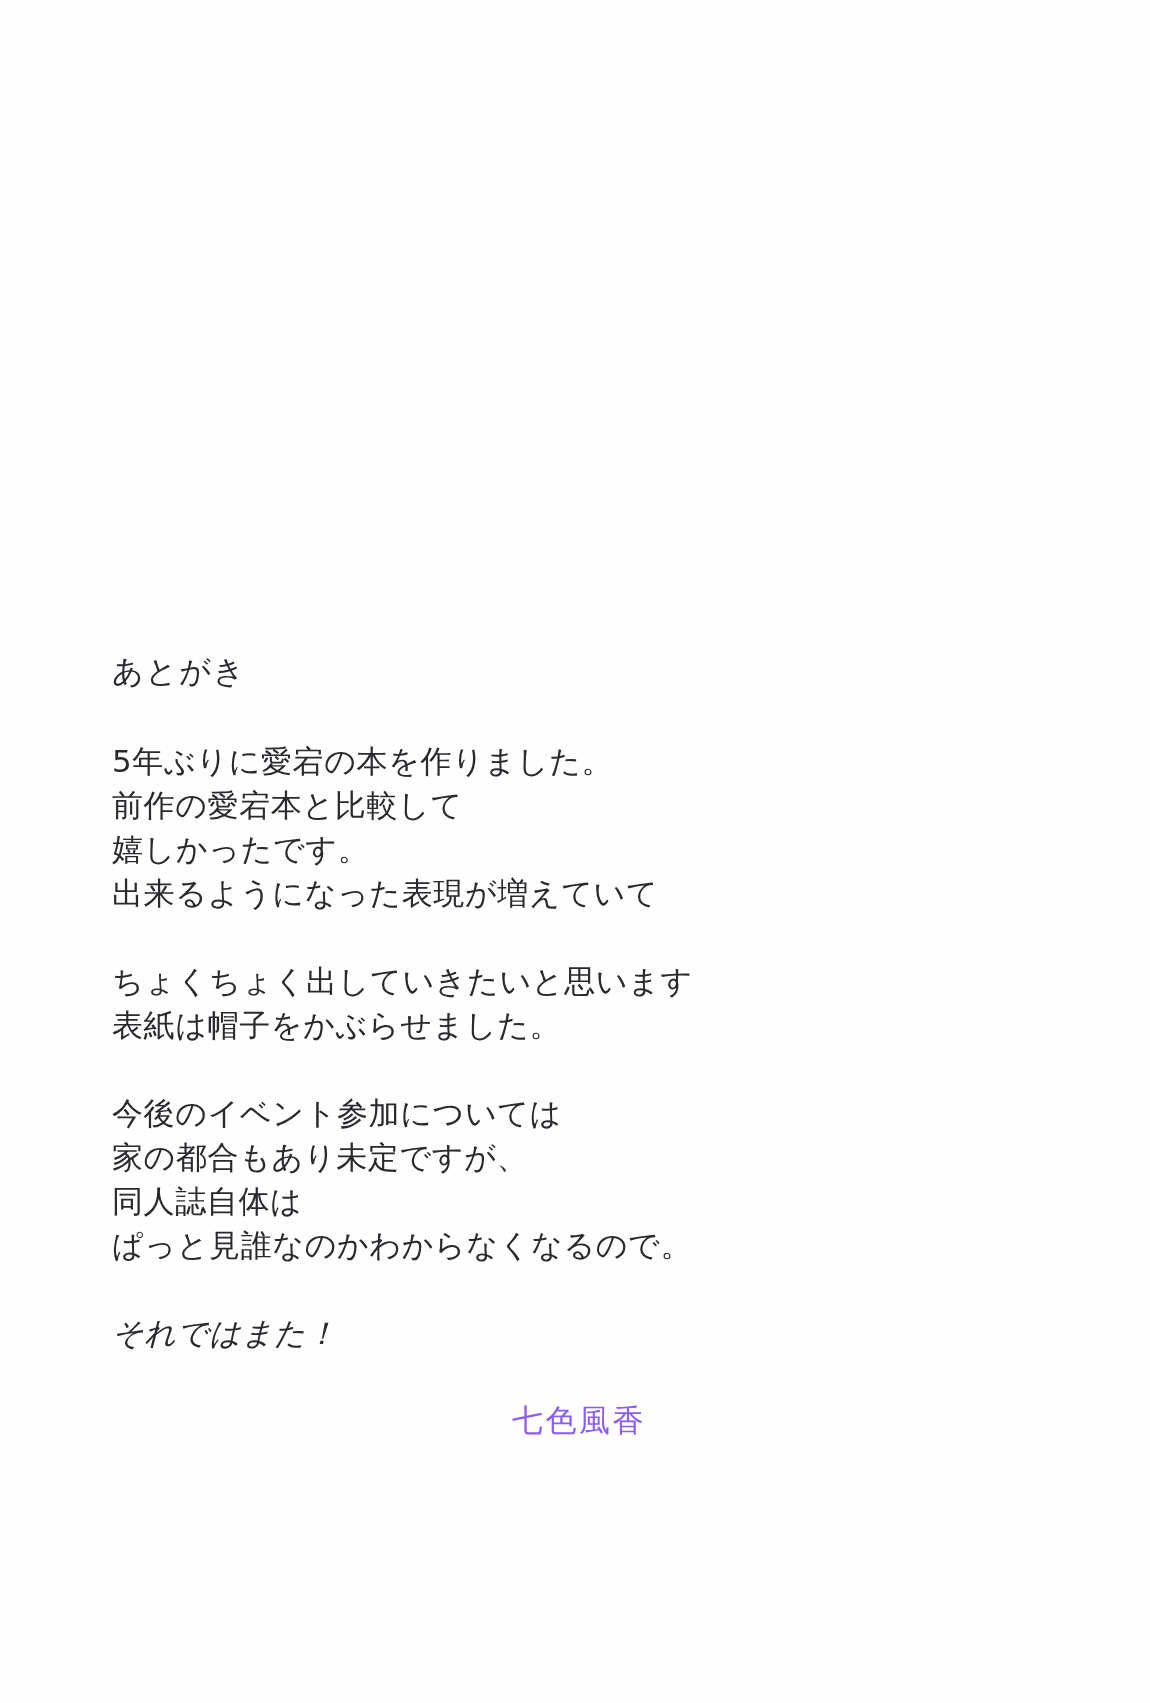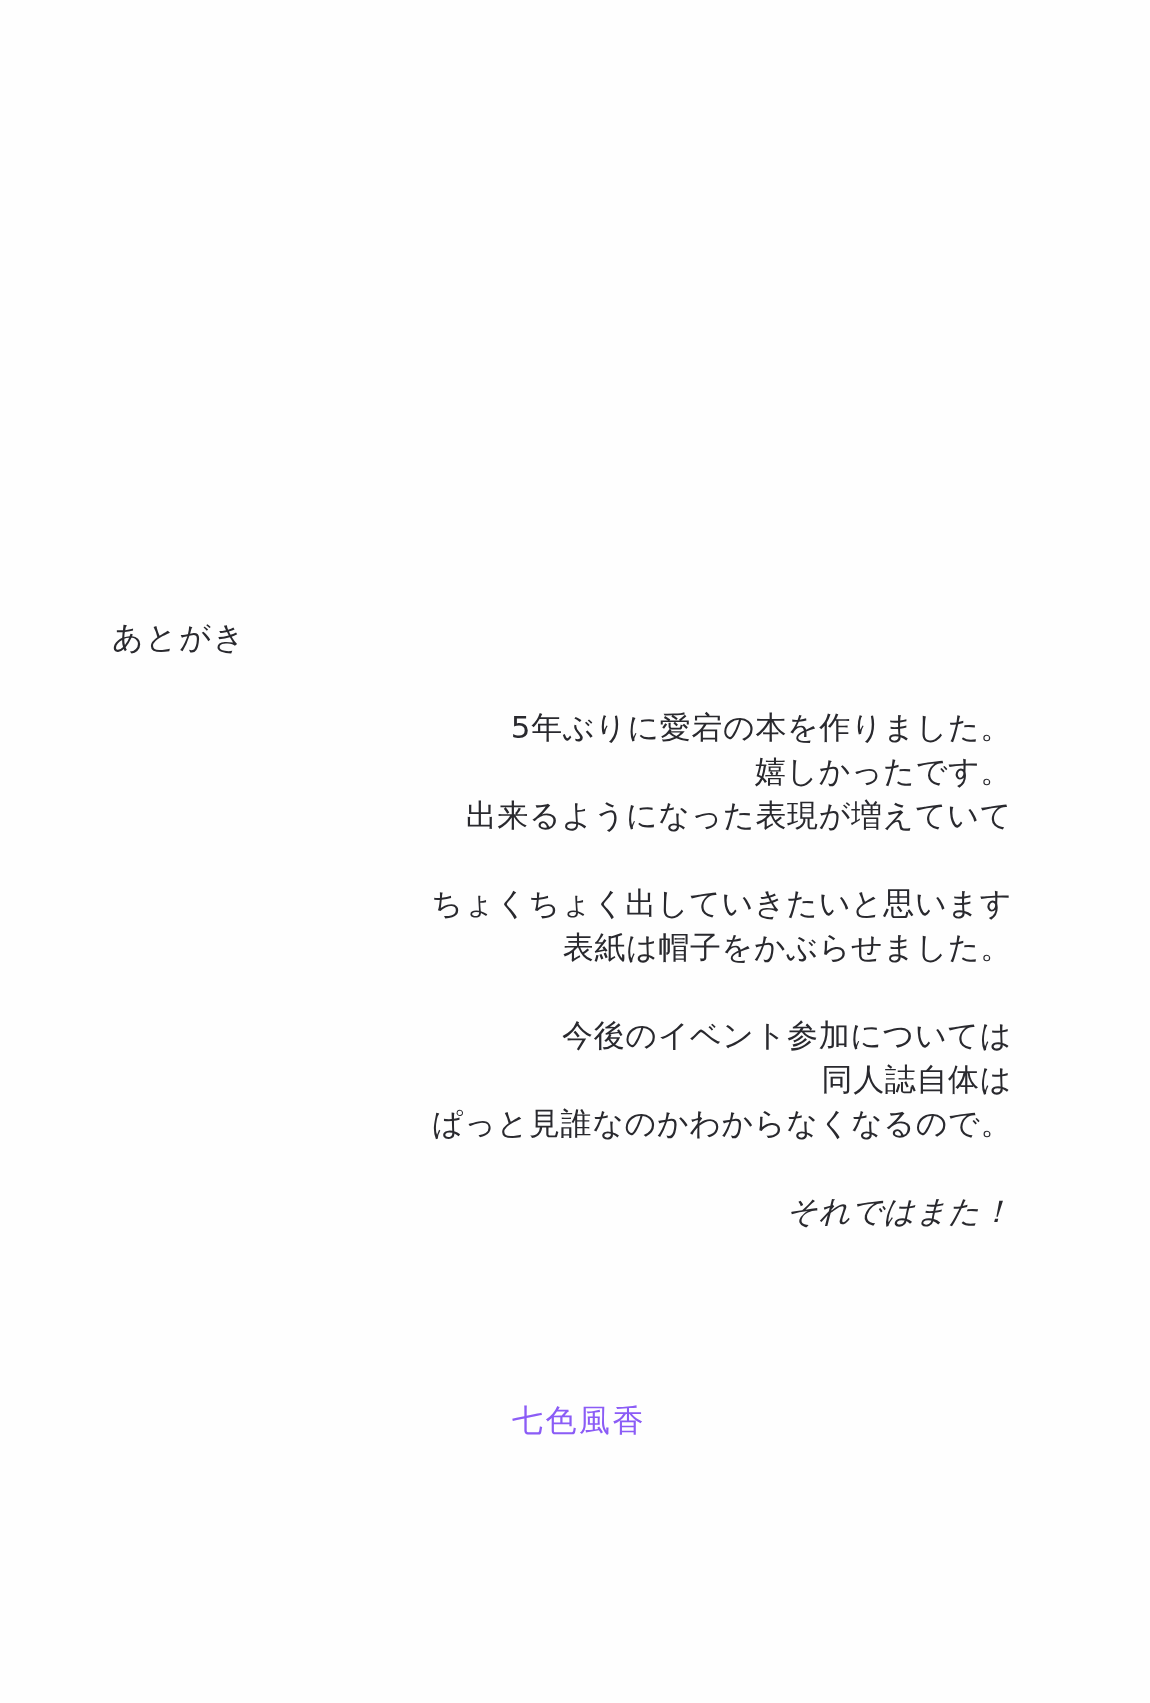--- a/index.html
+++ b/index.html
@@ -17,34 +17,33 @@
     color: #2b2b2b;
   }
   .page {
     position: absolute;
     inset: 0;
     background: #fefefe;
   }
   .afterword {
     position: absolute;
     left: 112px;
-    top: 616px;
+    top: 650px;
     width: 900px;
   }
   .heading {
     font-size: 31px;
     line-height: 1.4;
     letter-spacing: 0.06em;
     color: #29292e;
     margin: 0 0 46px 0;
     font-weight: 400;
   }
   .para {
     margin: 0 0 44px 0;
-    text-align: right;
   }
   .para:last-of-type {
     margin-bottom: 0;
   }
   .line {
     font-size: 31px;
     line-height: 44px;
     letter-spacing: 0.02em;
     color: #29292e;
     white-space: pre;
@@ -67,31 +66,33 @@
 <body>
 
 <div class="page">
 
   <div class="afterword">
 
     <h1 class="heading">あとがき</h1>
 
     <div class="para">
       <div class="line">5年ぶりに愛宕の本を作りました。</div>
+      <div class="line">前作の愛宕本と比較して</div>
       <div class="line">嬉しかったです。</div>
       <div class="line">出来るようになった表現が増えていて</div>
     </div>
 
     <div class="para">
       <div class="line">ちょくちょく出していきたいと思います</div>
       <div class="line">表紙は帽子をかぶらせました。</div>
     </div>
 
     <div class="para">
       <div class="line">今後のイベント参加については</div>
+      <div class="line">家の都合もあり未定ですが、</div>
       <div class="line">同人誌自体は</div>
       <div class="line">ぱっと見誰なのかわからなくなるので。</div>
     </div>
 
     <div class="para closing">
       <div class="line">それではまた！</div>
     </div>
 
   </div>
 

